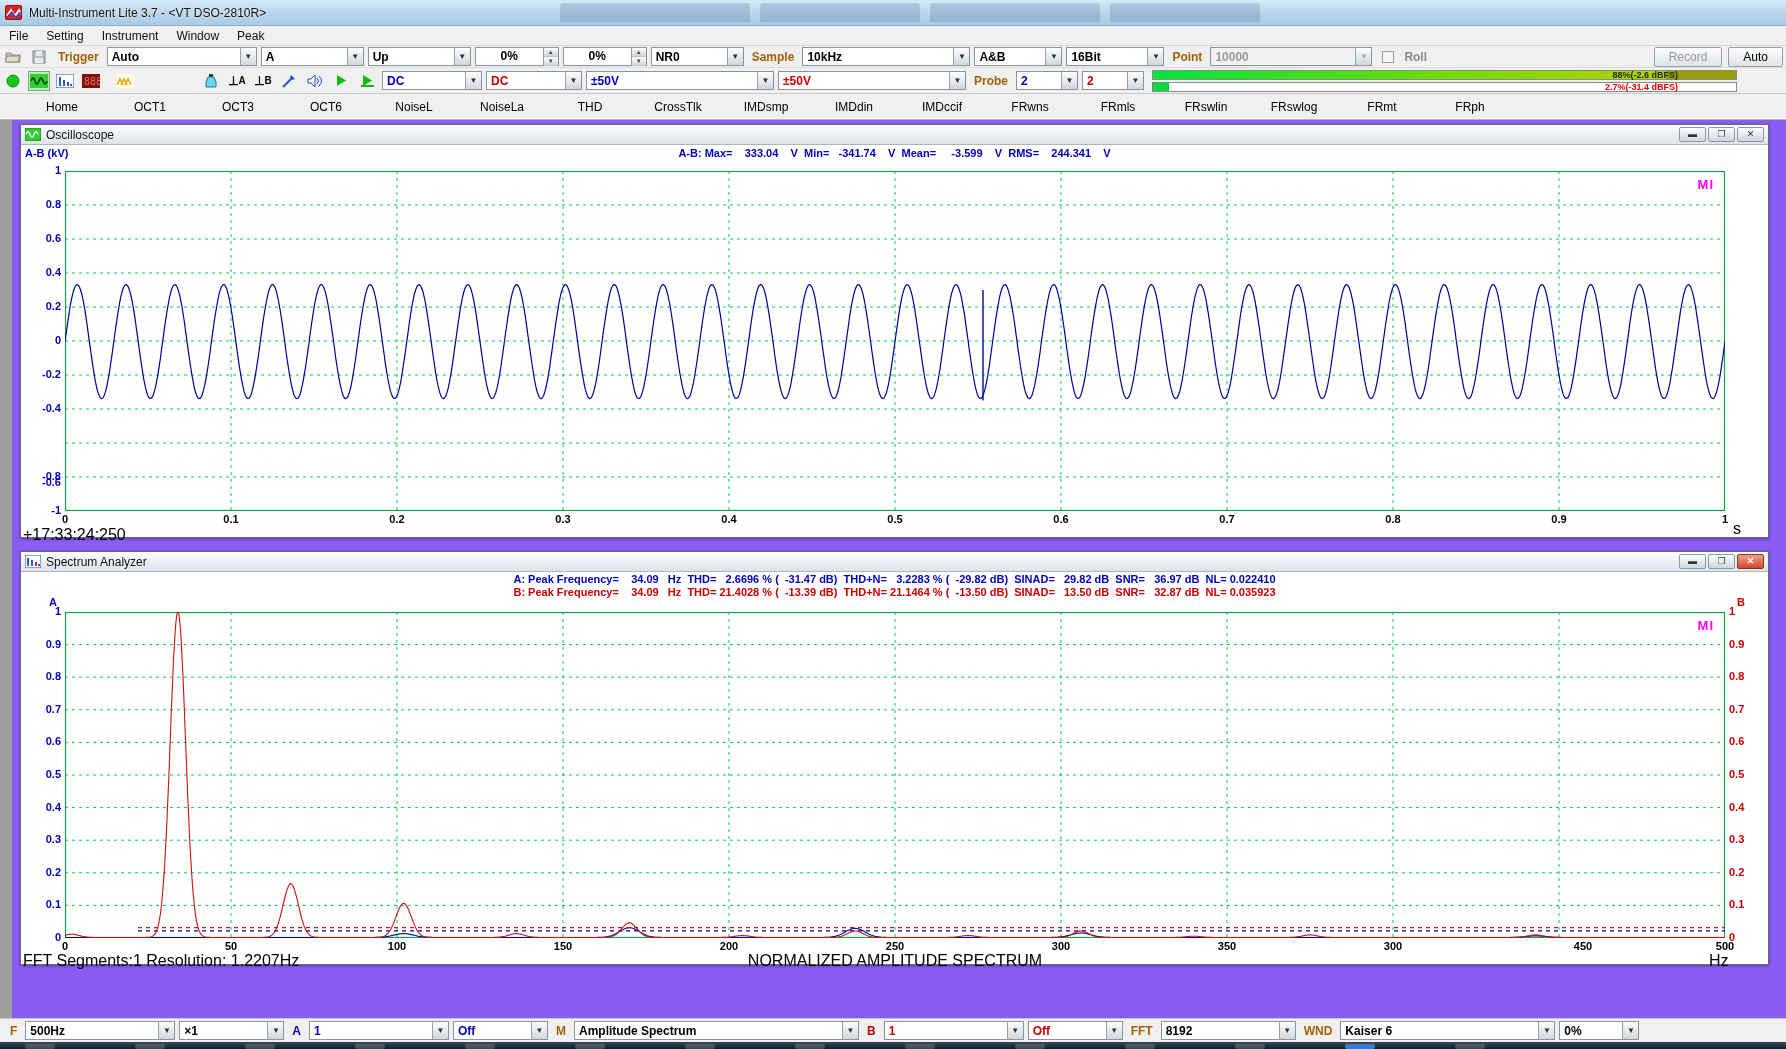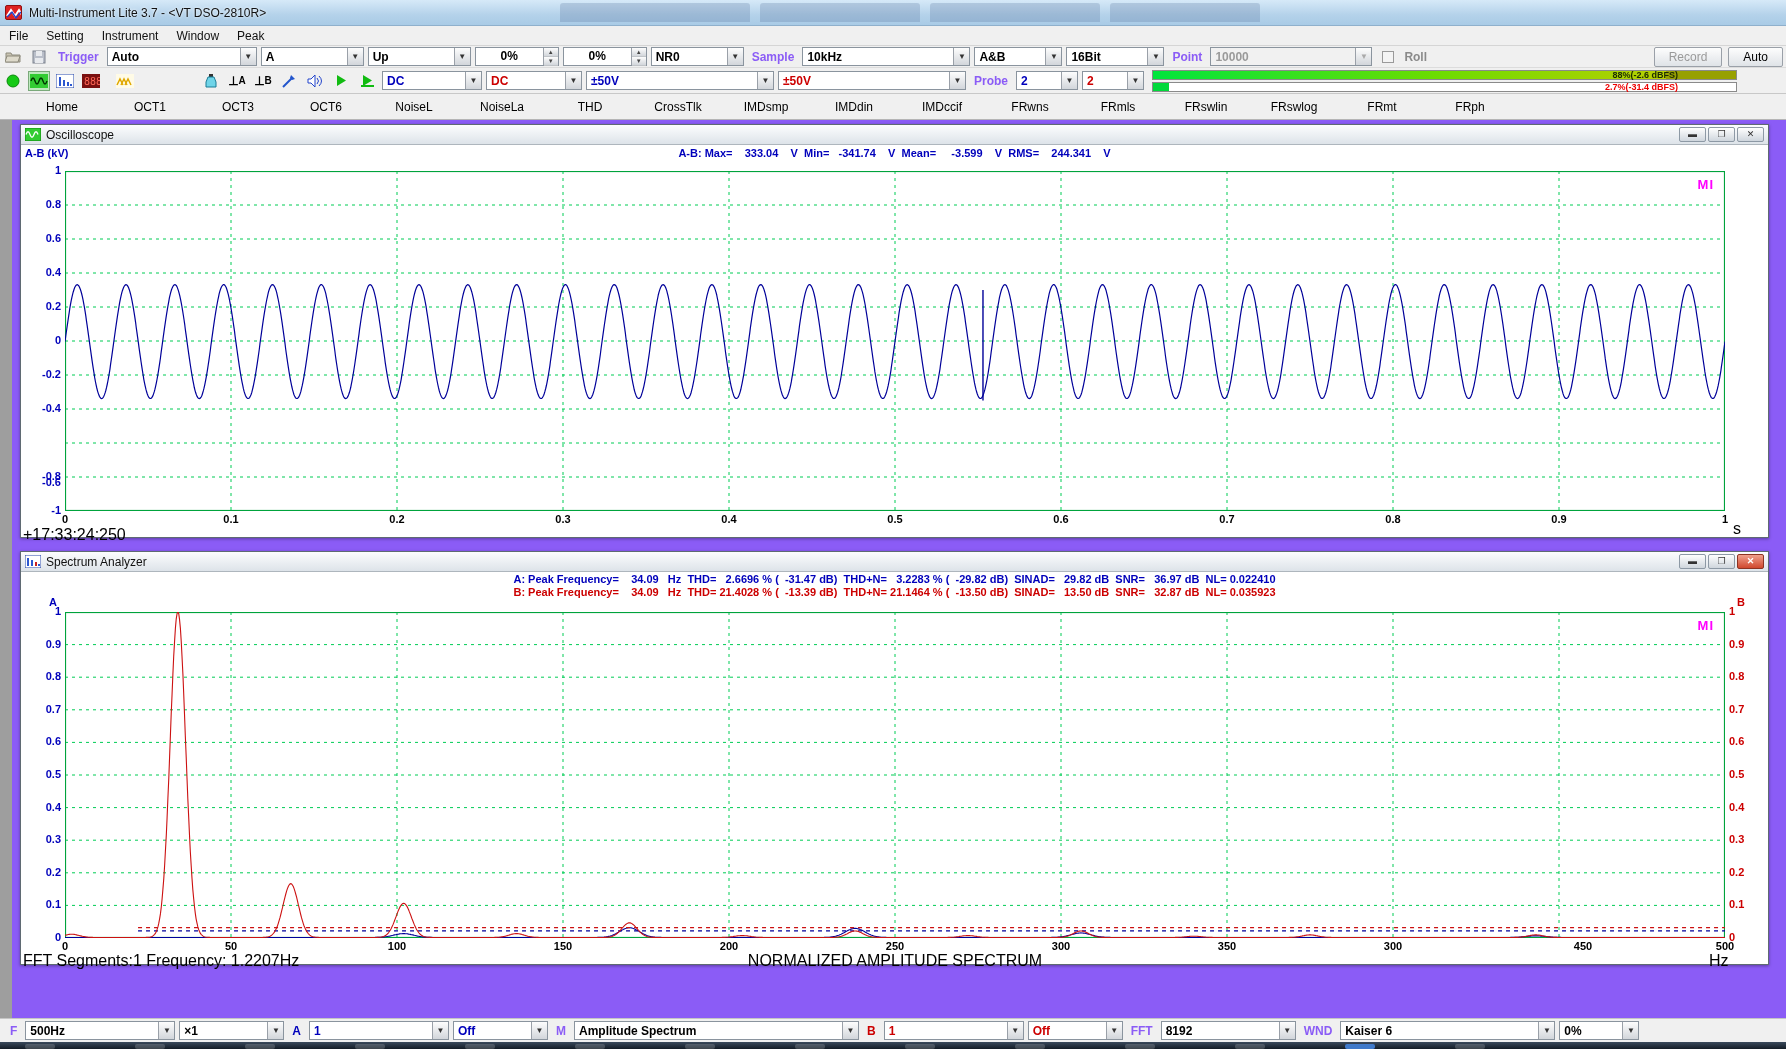--- a/index.html
+++ b/index.html
@@ -19,21 +19,21 @@
   .titlebar .title { color:#111; z-index:2; text-shadow:0 0 3px #fff; }
 
   .menubar { position:absolute; left:0; top:26px; width:100%; height:20px;
     background:#f0f0f0; border-bottom:1px solid #d5d5d5; display:flex; align-items:center; }
   .menubar .mi { padding:2px 9px; color:#111; cursor:default; }
 
   .toolbar { position:absolute; left:0; width:100%; background:#f0f0f0;
     display:flex; align-items:center; }
   .tb1 { top:46px; height:22px; border-bottom:1px solid #dcdcdc; }
   .tb2 { top:68px; height:26px; border-bottom:1px solid #c8c8c8; }
-  .tb-label { font-weight:bold; color:#8b5cf6; padding:0 6px; white-space:nowrap; }
+  .tb-label { font-weight:bold; color:#a16207; padding:0 6px; white-space:nowrap; }
   .gray-label { color:#8a8a8a; }
 
   .combo { height:19px; background:#fff; border:1px solid #8a949e; display:flex;
     align-items:center; margin:0 2px; position:relative; }
   .combo .ct { flex:1; padding:0 4px; font-weight:bold; white-space:nowrap; overflow:hidden; }
   .combo .arrow { width:16px; height:17px; background:linear-gradient(#fdfdfd,#d2d6db);
     border-left:1px solid #9aa0a8; display:flex; align-items:center; justify-content:center;
     font-size:8px; color:#333; }
   .combo.disabled { background:#f1f1f1; }
   .combo.disabled .ct { color:#9a9a9a; }
@@ -481,21 +481,21 @@
             <span class="tick" style="color: rgb(0, 0, 0); left: 542px; top: 368px;">150</span>
             <span class="tick" style="color: rgb(0, 0, 0); left: 708px; top: 368px;">200</span>
             <span class="tick" style="color: rgb(0, 0, 0); left: 874px; top: 368px;">250</span>
             <span class="tick" style="color: rgb(0, 0, 0); left: 1040px; top: 368px;">300</span>
             <span class="tick" style="color: rgb(0, 0, 0); left: 1206px; top: 368px;">350</span>
             <span class="tick" style="color: rgb(0, 0, 0); left: 1372px; top: 368px;">300</span>
             <span class="tick" style="color: rgb(0, 0, 0); left: 1538px; top: 368px; margin-left: 24px;">450</span>
             <span class="tick" style="color: rgb(0, 0, 0); left: 1704px; top: 368px;">500</span>
           </div>
         <div class="axis-title" style="left:44px;width:1660px;text-align:center;top:380px">NORMALIZED AMPLITUDE SPECTRUM</div>
-        <div class="axis-title" style="left:2px;top:380px">FFT Segments:1     Frequency: 1.2207Hz</div>
+        <div class="axis-title" style="left:2px;top:380px">FFT Segments:1     Resolution: 1.2207Hz</div>
         <div class="axis-title" style="left:1688px;top:380px">Hz</div>
       </div>
     </div>
   </div>
 
   <div class="bottombar">
     <span class="tb-label">F</span>
     <div class="combo" style="width:150px">
       <span class="ct">500Hz</span>
         <span class="arrow">▼</span>

